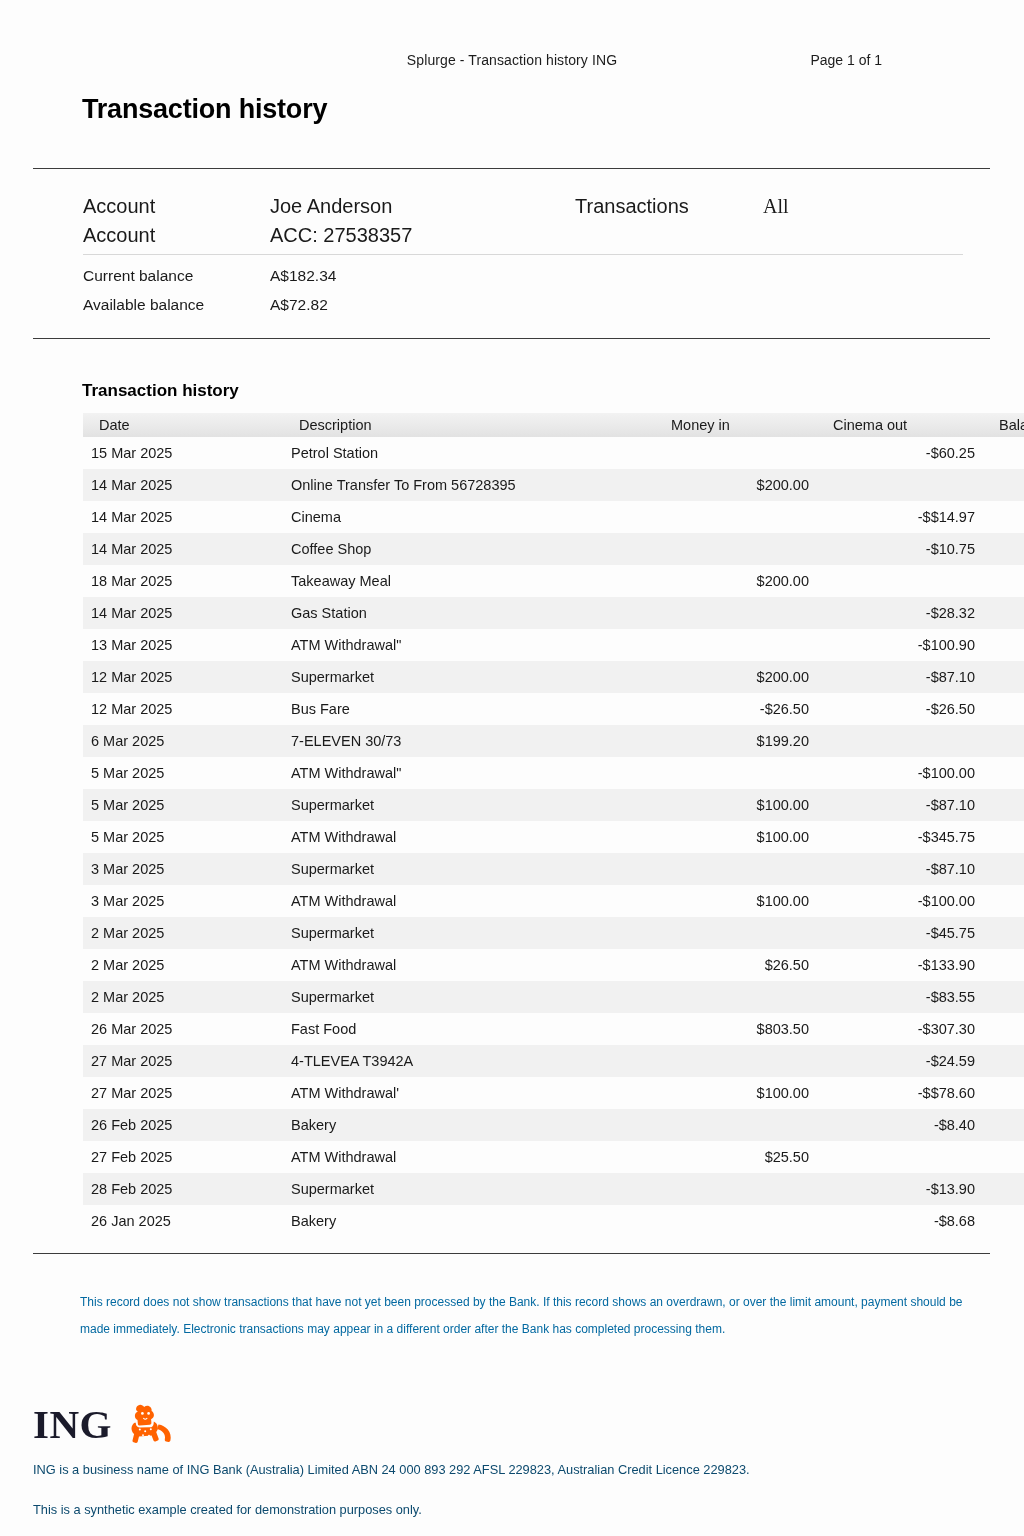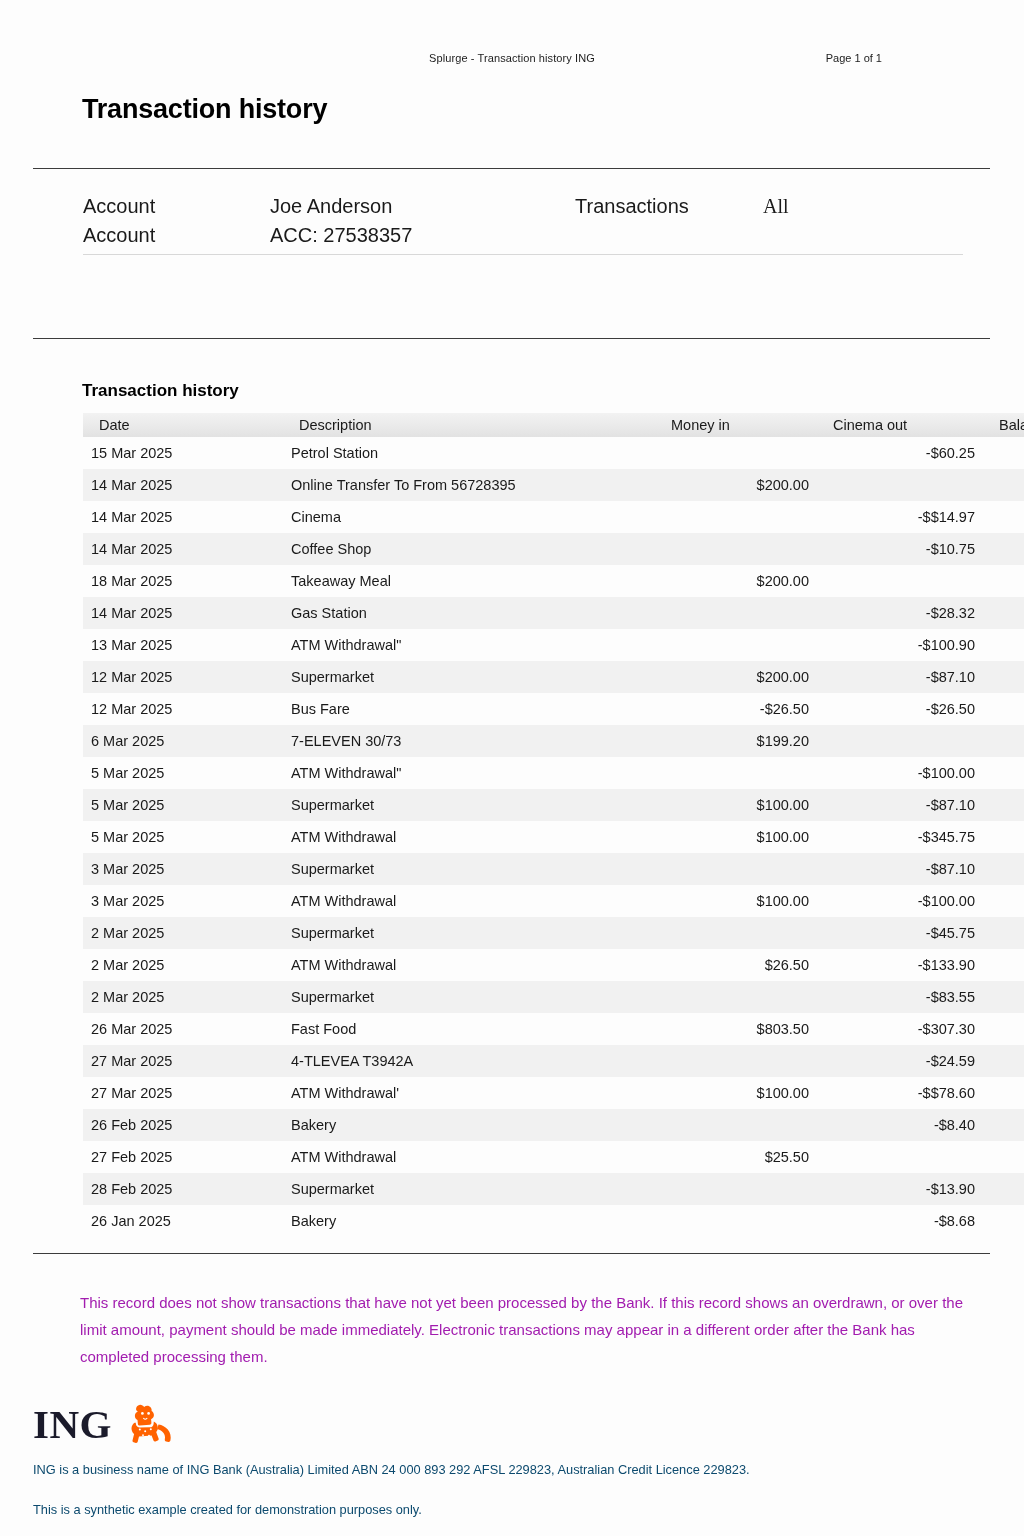--- a/index.html
+++ b/index.html
@@ -21,21 +21,21 @@
     box-sizing: border-box;
   }
 
   
   .runhead {
     position: absolute;
     top: 52px;
     left: 0;
     width: 916px;
     height: 18px;
-    font-size: 11px;
+    font-size: 14px;
     color: #1c1c1c;
   }
   .runhead-center {
     position: absolute;
     left: 0;
     width: 1024px;
     text-align: center;
     letter-spacing: 0.1px;
   }
   .runhead-right {
@@ -147,23 +147,23 @@
   .col-in    { width: 130px; text-align: right; }
   .col-out   { width: 134px; text-align: right; }
   .col-bal   { width: 126px; text-align: right; }
 
   
   .disclaimer {
     position: absolute;
     left: 80px;
     top: 1289px;
     width: 890px;
-    font-size: 15px;
+    font-size: 12px;
     line-height: 27px;
-    color: #a21caf;
+    color: #0369a1;
   }
 
   
   .logo-wrap {
     position: absolute;
     left: 33px;
     top: 1400px;
     height: 48px;
     display: flex;
     align-items: center;
@@ -216,20 +216,30 @@
       <span class="sum-value">Joe Anderson</span>
       <span class="sum-label2">Transactions</span>
       <span class="sum-value2">All</span>
     </div>
     <div class="sum-row">
       <span class="sum-label">Account</span>
       <span class="sum-value">ACC: 27538357</span>
     </div>
   </div>
 
+  <div class="summary-b">
+    <div class="sum-row">
+      <span class="sum-label">Current balance</span>
+      <span class="sum-value">A$182.34</span>
+    </div>
+    <div class="sum-row">
+      <span class="sum-label">Available balance</span>
+      <span class="sum-value">A$72.82</span>
+    </div>
+  </div>
 
   <div class="table-heading">Transaction history</div>
 
   <table class="txn-table">
     <thead>
       <tr>
         <th class="col-date">Date</th>
         <th class="col-desc">Description</th>
         <th class="col-in">Money in</th>
         <th class="col-out">Cinema out</th>

